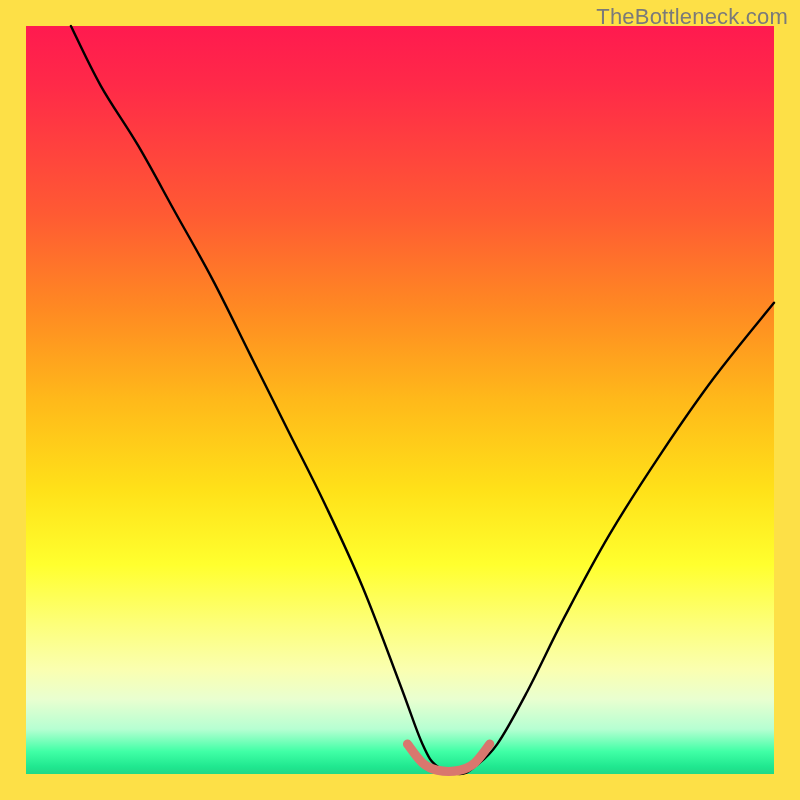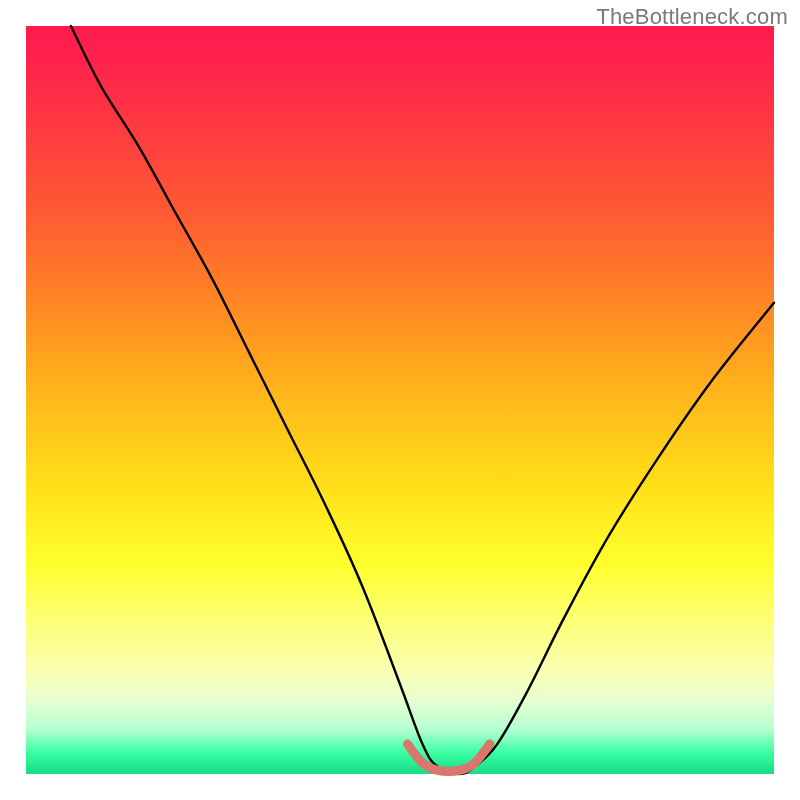--- a/index.html
+++ b/index.html
@@ -8,21 +8,21 @@
     width: 800px;
     height: 800px;
     overflow: hidden;
     background: #000;
     font-family: Arial, Helvetica, sans-serif;
   }
   .frame {
     position: relative;
     width: 800px;
     height: 800px;
-    background: #ffffff;
+    background: #fde047;
   }
   .plot-area {
     position: absolute;
     left: 26px;
     top: 26px;
     width: 748px;
     height: 748px;
     background: linear-gradient(to bottom,
       #ff1a4f 0%,
       #ff2a48 8%,

